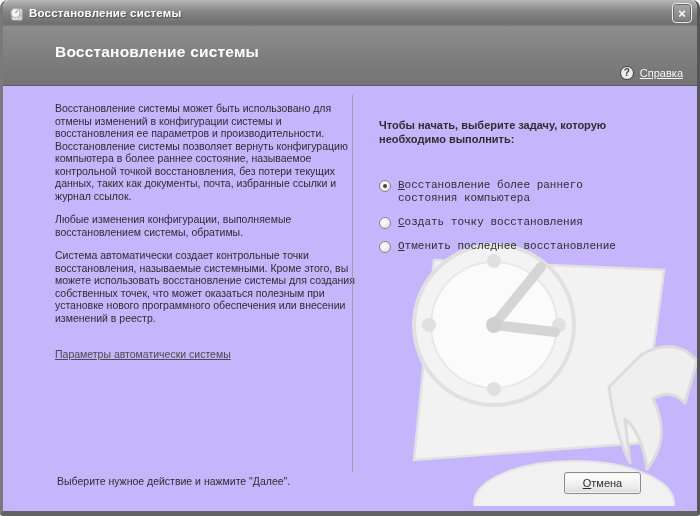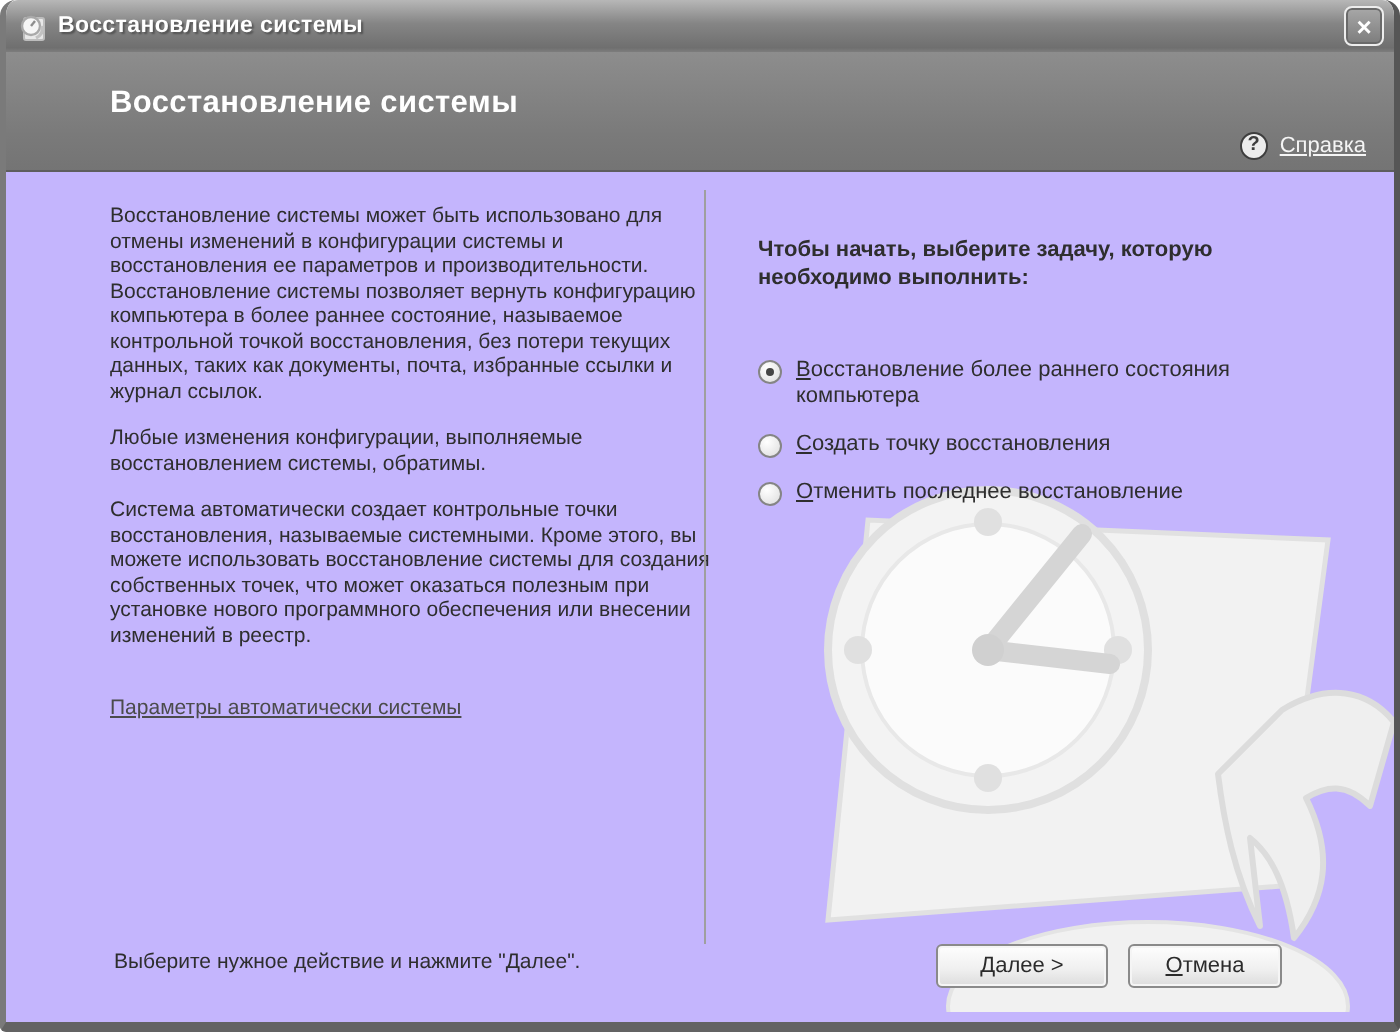--- a/index.html
+++ b/index.html
@@ -77,21 +77,21 @@
   .radio {
     width:12px; height:12px; border-radius:50%; flex:0 0 12px; margin-top:1px;
     border:1px solid #858585; position:relative;
     background:radial-gradient(circle at 35% 30%, #ffffff, #dcdcdc);
     cursor:default;
   }
   .radio.checked::after {
     content:""; position:absolute; left:3px; top:3px; width:4px; height:4px;
     border-radius:50%; background:#454545;
   }
-  .option-label { font-size:11px; line-height:13px; color:#2e2e2e; max-width:240px; cursor:default; }
+  .option-label { font-size:11px; line-height:13px; color:#2e2e2e; max-width:240px; cursor:default;font-family:Liberation Mono, monospace; }
   .accel { text-decoration:underline; }
 
   
   .watermark { position:absolute; left:376px; top:149px; z-index:1; pointer-events:none; }
 
   
   .footer-instruction {
     position:absolute; left:54px; top:389px; font-size:10.5px; color:#2e2e2e; z-index:2;
   }
   .btn {
@@ -175,17 +175,16 @@
       </div>
 
       <div class="option-row">
         <div class="radio"></div>
         <div class="option-label"><span class="accel">О</span><span>тменить последнее восстановление</span></div>
       </div>
     </div>
 
     <div class="footer-instruction">Выберите нужное действие и нажмите "Далее".</div>
 
-    <button class="btn btn-next"><span class="accel">Д</span><span>алее &gt;</span></button>
     <button class="btn btn-cancel"><span class="accel">О</span><span>тмена</span></button>
 
   </div>
 </div>
 
 </body></html>

